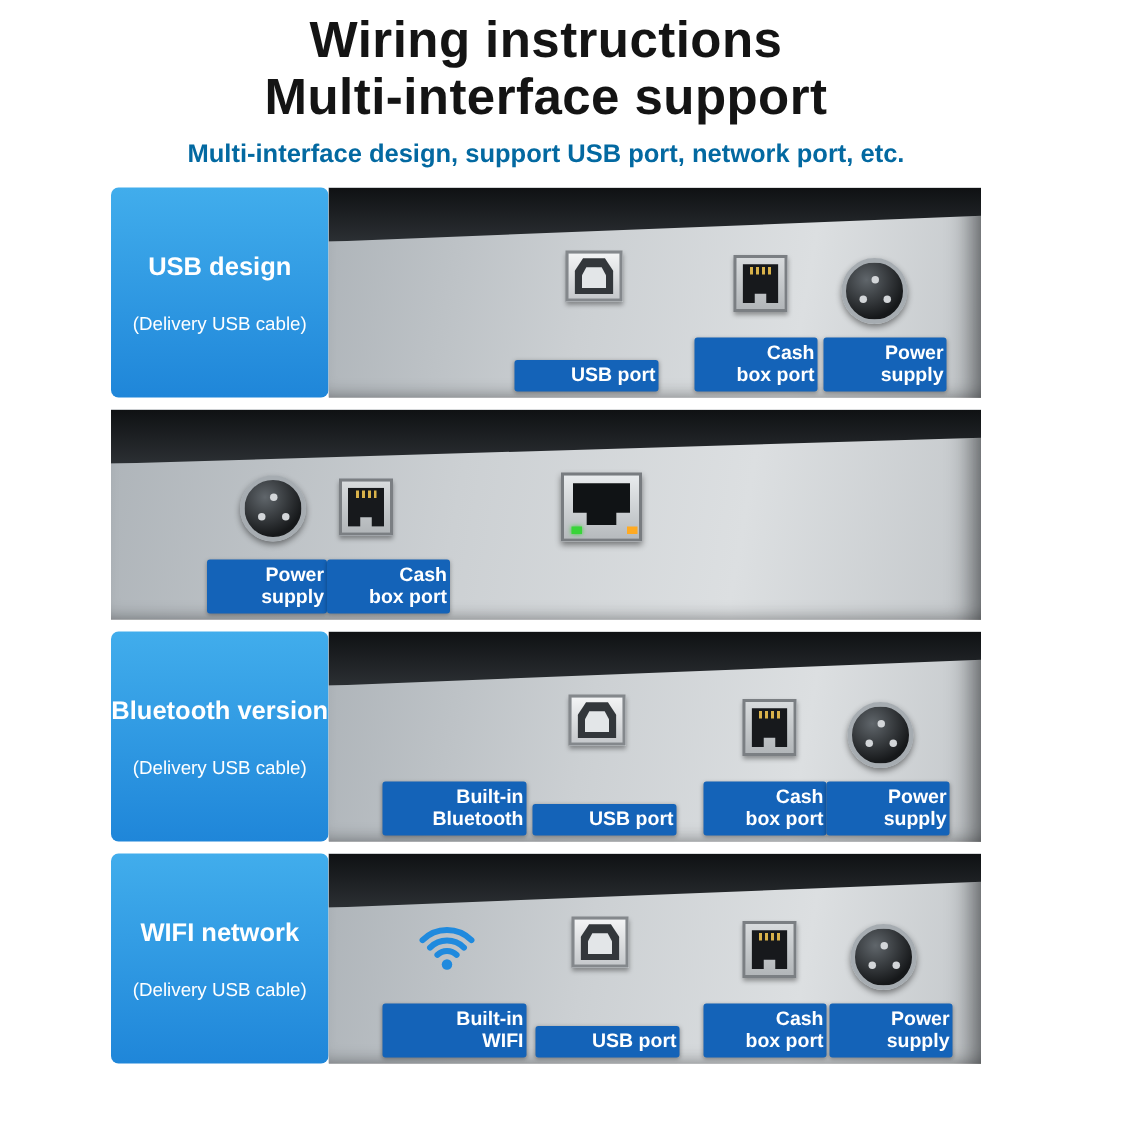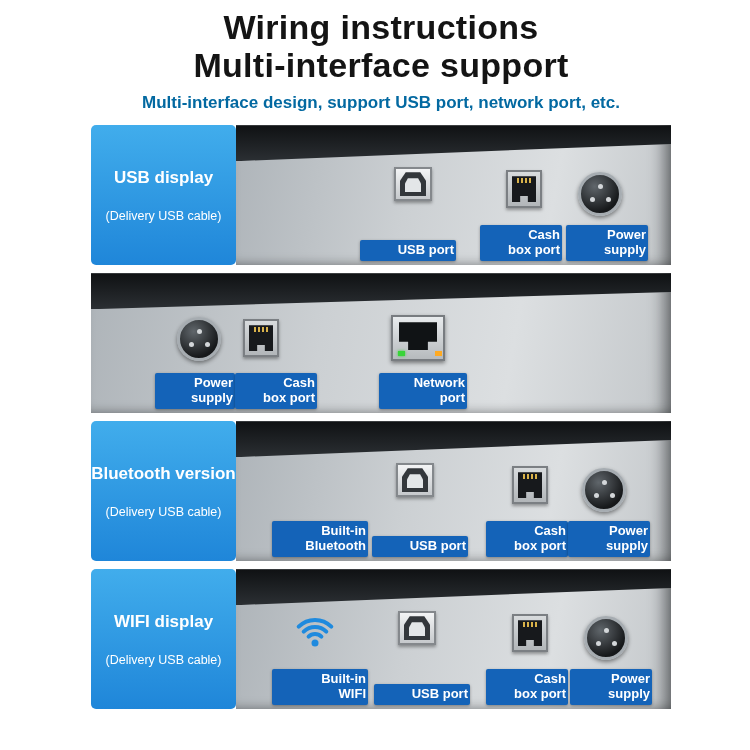--- a/index.html
+++ b/index.html
@@ -1,17 +1,17 @@
 <!DOCTYPE html>
 <html><head>
 <meta charset="utf-8">
 <style>
   html,body{margin:0;padding:0;background:#ffffff;}
   .page{position:relative;width:728px;height:750px;background:#ffffff;overflow:hidden;
-        font-family:"Liberation Sans","DejaVu Sans",sans-serif;padding-left:17px;}
+        font-family:"Liberation Sans","DejaVu Sans",sans-serif;}
   .header{text-align:center;padding-top:8px;}
   .title{font-size:34px;font-weight:700;color:#141414;line-height:1.12;letter-spacing:.3px;}
   .subtitle{margin-top:9px;font-size:17px;font-weight:700;color:#0369a1;}
   .rows{margin-top:12px;}
   .row{width:580px;height:140px;margin:0 auto 8px auto;display:flex;}
   .version-box{flex:0 0 145px;width:145px;height:140px;border-radius:5px;
                background:linear-gradient(180deg,#41adec,#1f86d9);color:#fff;
                display:flex;flex-direction:column;justify-content:center;align-items:center;text-align:center;}
   .version-title{font-size:17px;font-weight:700;}
   .version-sub{font-size:12.5px;margin-top:21px;}
@@ -65,21 +65,21 @@
       <div>Wiring instructions</div>
       <div>Multi-interface support</div>
     </div>
     <div class="subtitle">Multi-interface design, support USB port, network port, etc.</div>
   </div>
 
   <div class="rows">
 
     <div class="row">
       <div class="version-box">
-        <div class="version-title">USB display</div>
+        <div class="version-title">USB design</div>
         <div class="version-sub">(Delivery USB cable)</div>
       </div>
       <div class="photo">
         <div class="printer-top"></div>
         <div class="port port-usb" style="left:158px;top:42px"></div>
         <div class="port port-rj11" style="left:270px;top:45px"></div>
         <div class="port port-power" style="left:342px;top:47px"></div>
         <div class="port-label" style="left:124px;width:92px">
           <span>USB port</span>
             <span></span>
@@ -102,24 +102,20 @@
         <div class="port port-rj11" style="left:152px;top:46px"></div>
         <div class="port port-rj45" style="left:300px;top:42px"></div>
         <div class="port-label" style="left:64px;width:76px">
           <span>Power</span>
             <span>supply</span>
         </div>
         <div class="port-label" style="left:144px;width:78px">
           <span>Cash</span>
             <span>box port</span>
         </div>
-        <div class="port-label" style="left:288px;width:84px">
-          <span>Network</span>
-            <span>port</span>
-        </div>
       </div>
     </div>
 
     <div class="row">
       <div class="version-box">
         <div class="version-title">Bluetooth version</div>
         <div class="version-sub">(Delivery USB cable)</div>
       </div>
       <div class="photo">
         <div class="printer-top"></div>
@@ -140,21 +136,21 @@
         </div>
         <div class="port-label" style="left:332px;width:78px">
           <span>Power</span>
             <span>supply</span>
         </div>
       </div>
     </div>
 
     <div class="row">
       <div class="version-box">
-        <div class="version-title">WIFI display</div>
+        <div class="version-title">WIFI network</div>
         <div class="version-sub">(Delivery USB cable)</div>
       </div>
       <div class="photo">
         <div class="printer-top"></div>
         <span class="icon-wrap" style="left:50px;top:34px">
           <svg width="58" height="46" viewBox="0 0 58 46">
             <g fill="none" stroke="#1f8ade" stroke-width="4" stroke-linecap="round">
               <path d="M22.6 33.6 A9 9 0 0 1 35.4 33.6"></path>
               <path d="M17.7 28.7 A16 16 0 0 1 40.3 28.7"></path>
               <path d="M12.7 23.7 A23 23 0 0 1 45.3 23.7"></path>

